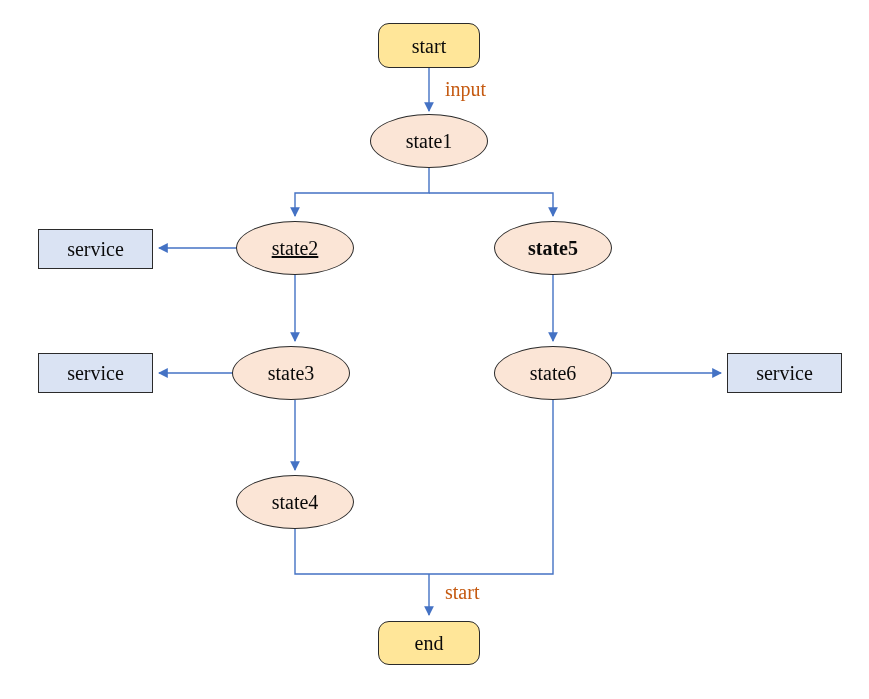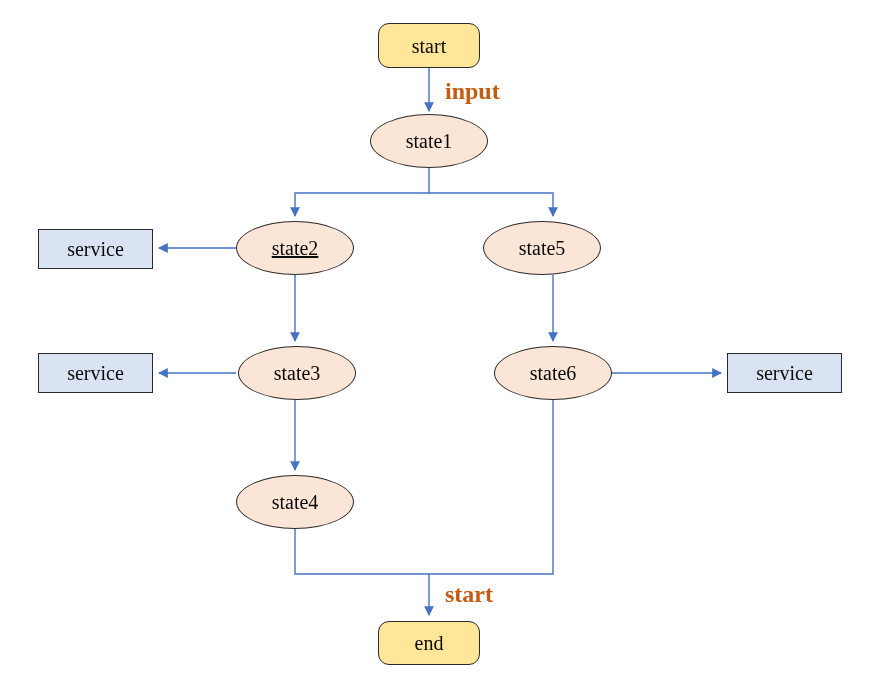--- a/index.html
+++ b/index.html
@@ -48,22 +48,22 @@
     border: 1.5px solid var(--node-border, #2b2b2b);
     border-radius: 50%;
   }
   .service {
     background: var(--service-fill, #DAE3F3);
     border: 1.3px solid var(--node-border, #2b2b2b);
     text-align: center;
   }
   .edge-label {
     position: absolute;
-    font-size: 24px;
-    font-weight: bold;
+    font-size: 20px;
+    font-weight: normal;
     color: var(--edge-label, #C55A11);
     line-height: 1;
     white-space: nowrap;
   }
 </style>
 </head>
 <body>
 
 <div class="canvas">
 
@@ -99,29 +99,29 @@
   <div class="edge-label" style="left:445px; top:79px;">input</div>
 
   <div class="node state" style="left:370px; top:114px; width:118px; height:54px;">
     <span>state1</span>
   </div>
 
   <div class="node state" style="left:236px; top:221px; width:118px; height:54px;text-decoration:underline;">
     <span>state2</span>
   </div>
 
-  <div class="node state" style="left:483px; top:221px; width:118px; height:54px;">
+  <div class="node state" style="left:494px; top:221px; width:118px; height:54px;font-weight:bold;">
     <span>state5</span>
   </div>
 
   <div class="node service" style="left:38px; top:229px; width:115px; height:40px;">
     <span>service</span>
   </div>
 
-  <div class="node state" style="left:238px; top:346px; width:118px; height:54px;justify-content:center;">
+  <div class="node state" style="left:232px; top:346px; width:118px; height:54px;justify-content:center;">
     <span>state3</span>
   </div>
 
   <div class="node state" style="left:494px; top:346px; width:118px; height:54px;">
     <span>state6</span>
   </div>
 
   <div class="node service" style="left:38px; top:353px; width:115px; height:40px;">
     <span>service</span>
   </div>

